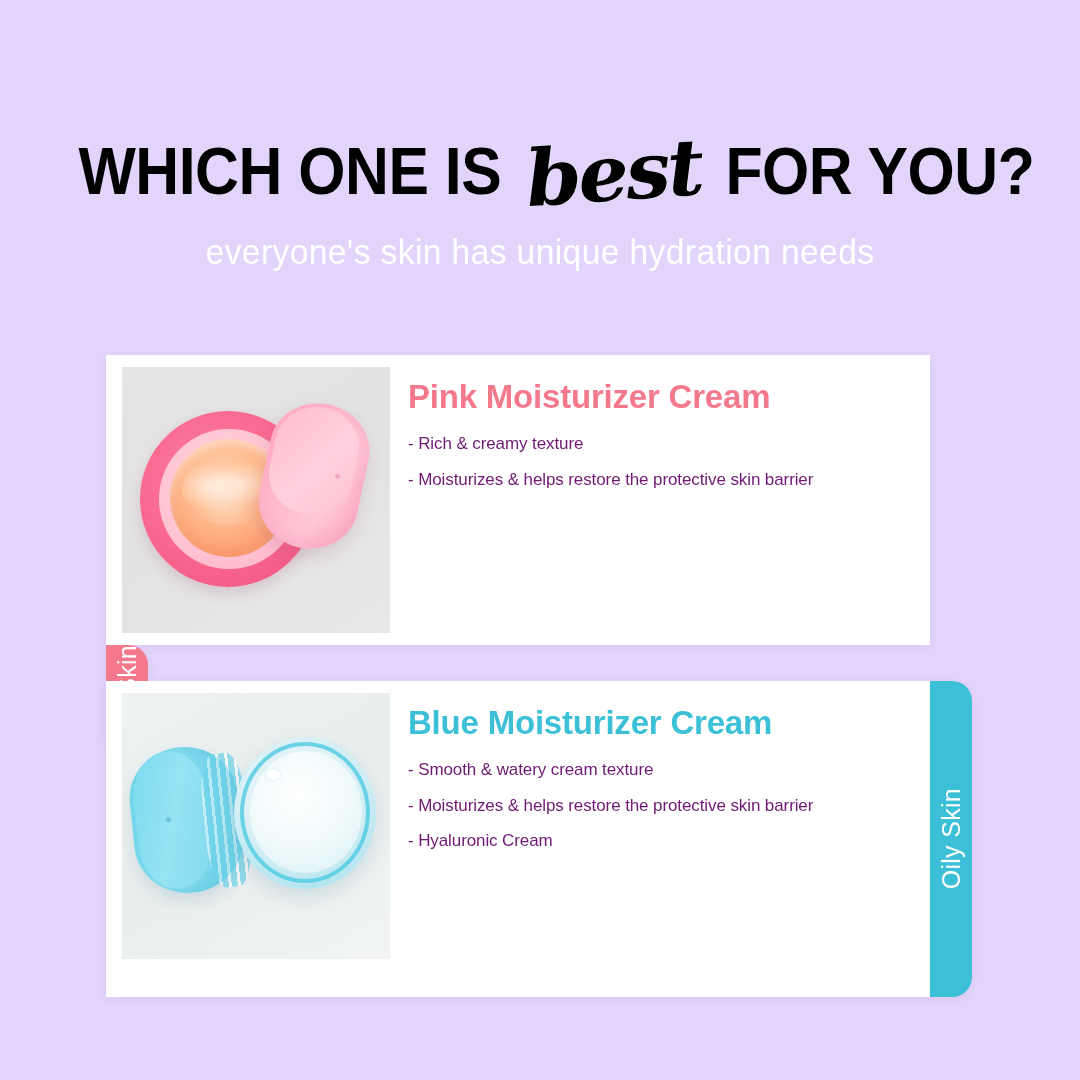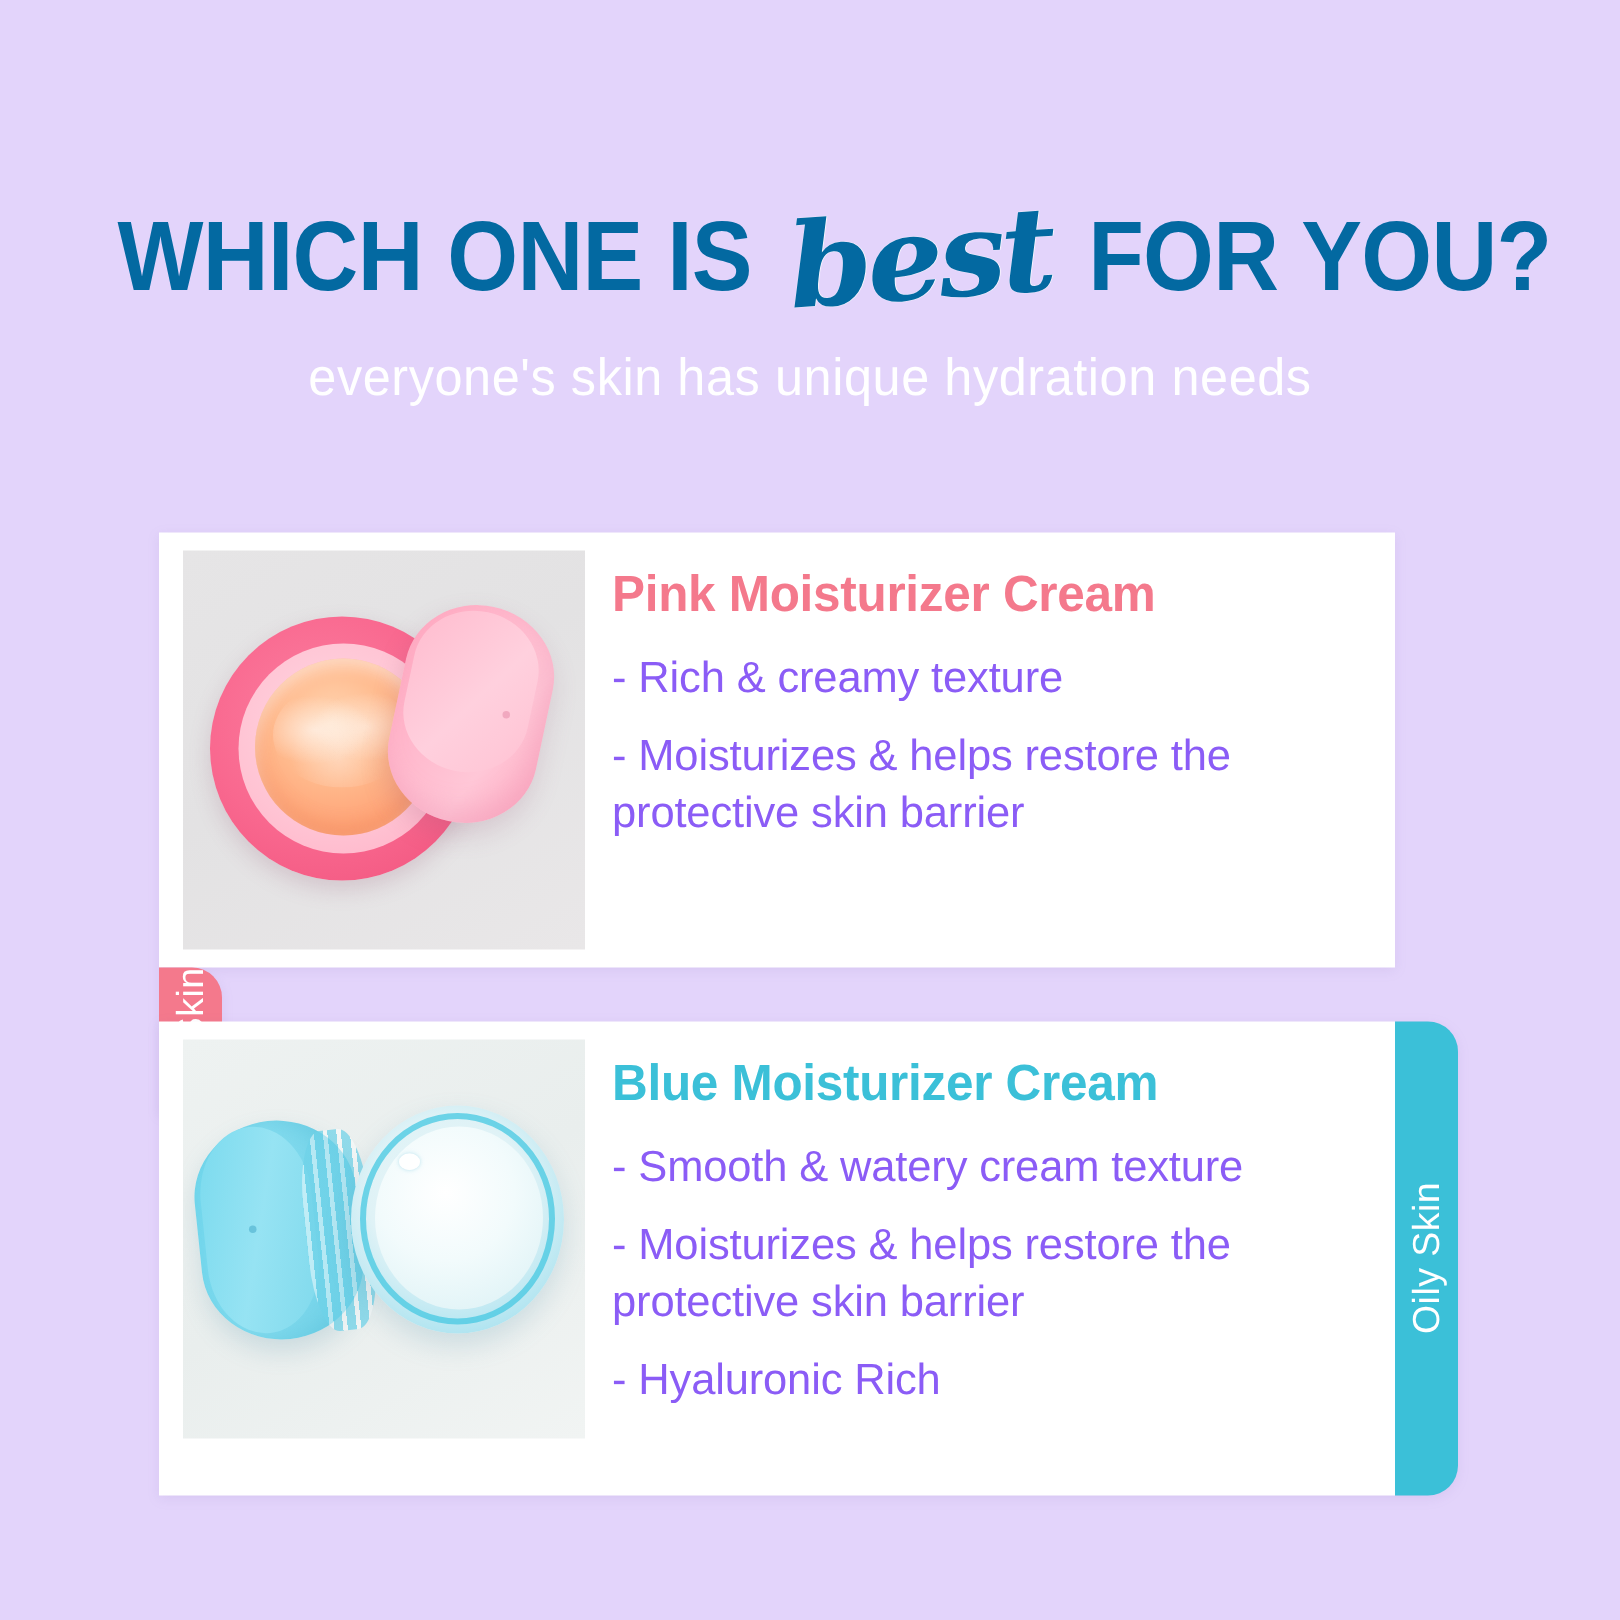--- a/index.html
+++ b/index.html
@@ -23,21 +23,21 @@
     width: 1080px;
     padding-top: 128px;
     text-align: center;
   }
 
   .headline {
     display: flex;
     align-items: baseline;
     justify-content: center;
     gap: 0;
-    color: #0369a1;
+    color: #000000;
     white-space: nowrap;
     line-height: 1;
     padding-left: 28px;
   }
 
   .headline-part {
     font-family: "Liberation Sans Narrow", "Liberation Sans", sans-serif;
     font-weight: 700;
     font-size: 66px;
     letter-spacing: -0.5px;
@@ -249,23 +249,23 @@
     transform: scaleX(0.97);
     transform-origin: left center;
   }
   .title-pink { color: #f4798c; }
   .title-blue { color: #3bc0d8; }
 
   .bullets { list-style: none; }
 
   .bullet {
     font-family: "Liberation Sans", sans-serif;
-    font-size: 29px;
+    font-size: 17px;
     line-height: 1.33;
-    color: #8b5cf6;
+    color: #701a75;
     margin-bottom: 13px;
     letter-spacing: -0.1px;
   }
   .bullet:last-child { margin-bottom: 0; }
 
   
   .tab {
     width: 42px;
     height: 100%;
     border-top-right-radius: 20px;
@@ -339,21 +339,21 @@
       <div class="bl-jar-ring"></div>
       <div class="bl-jar-cream"></div>
       <div class="bl-bubble"></div>
     </div>
 
     <div class="content">
       <div class="product-title title-blue">Blue Moisturizer Cream</div>
       <ul class="bullets">
         <li class="bullet">- Smooth &amp; watery cream texture</li>
         <li class="bullet">- Moisturizes &amp; helps restore the protective skin barrier</li>
-        <li class="bullet">- Hyaluronic Rich</li>
+        <li class="bullet">- Hyaluronic Cream</li>
       </ul>
     </div>
 
   </div>
   <div class="tab tab-blue">
     <span class="tab-label">Oily Skin</span>
   </div>
 </div>
 
 </body></html>

